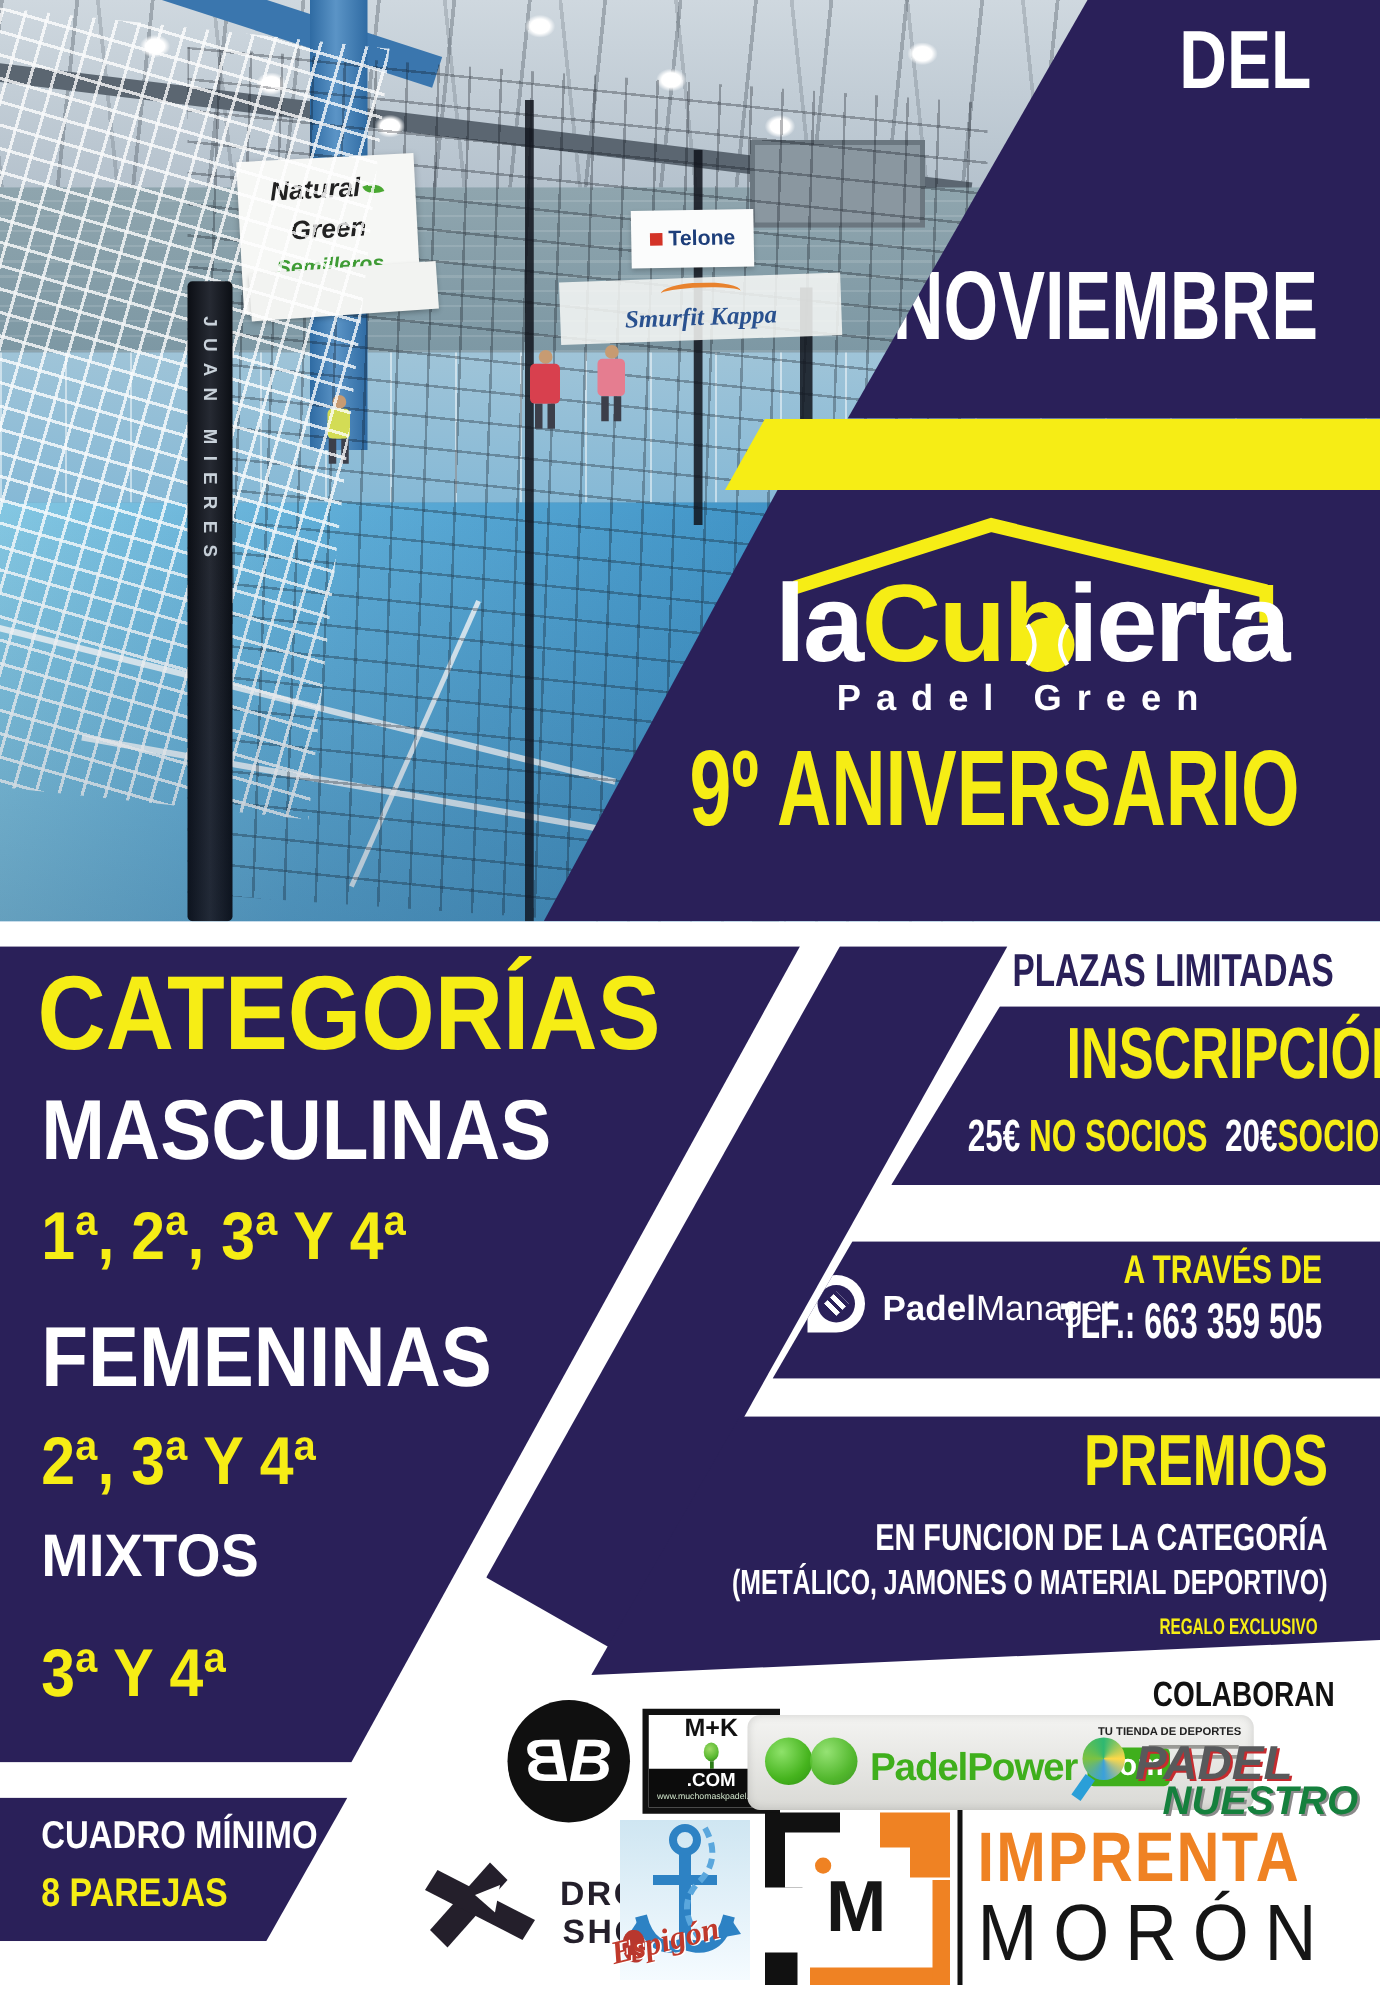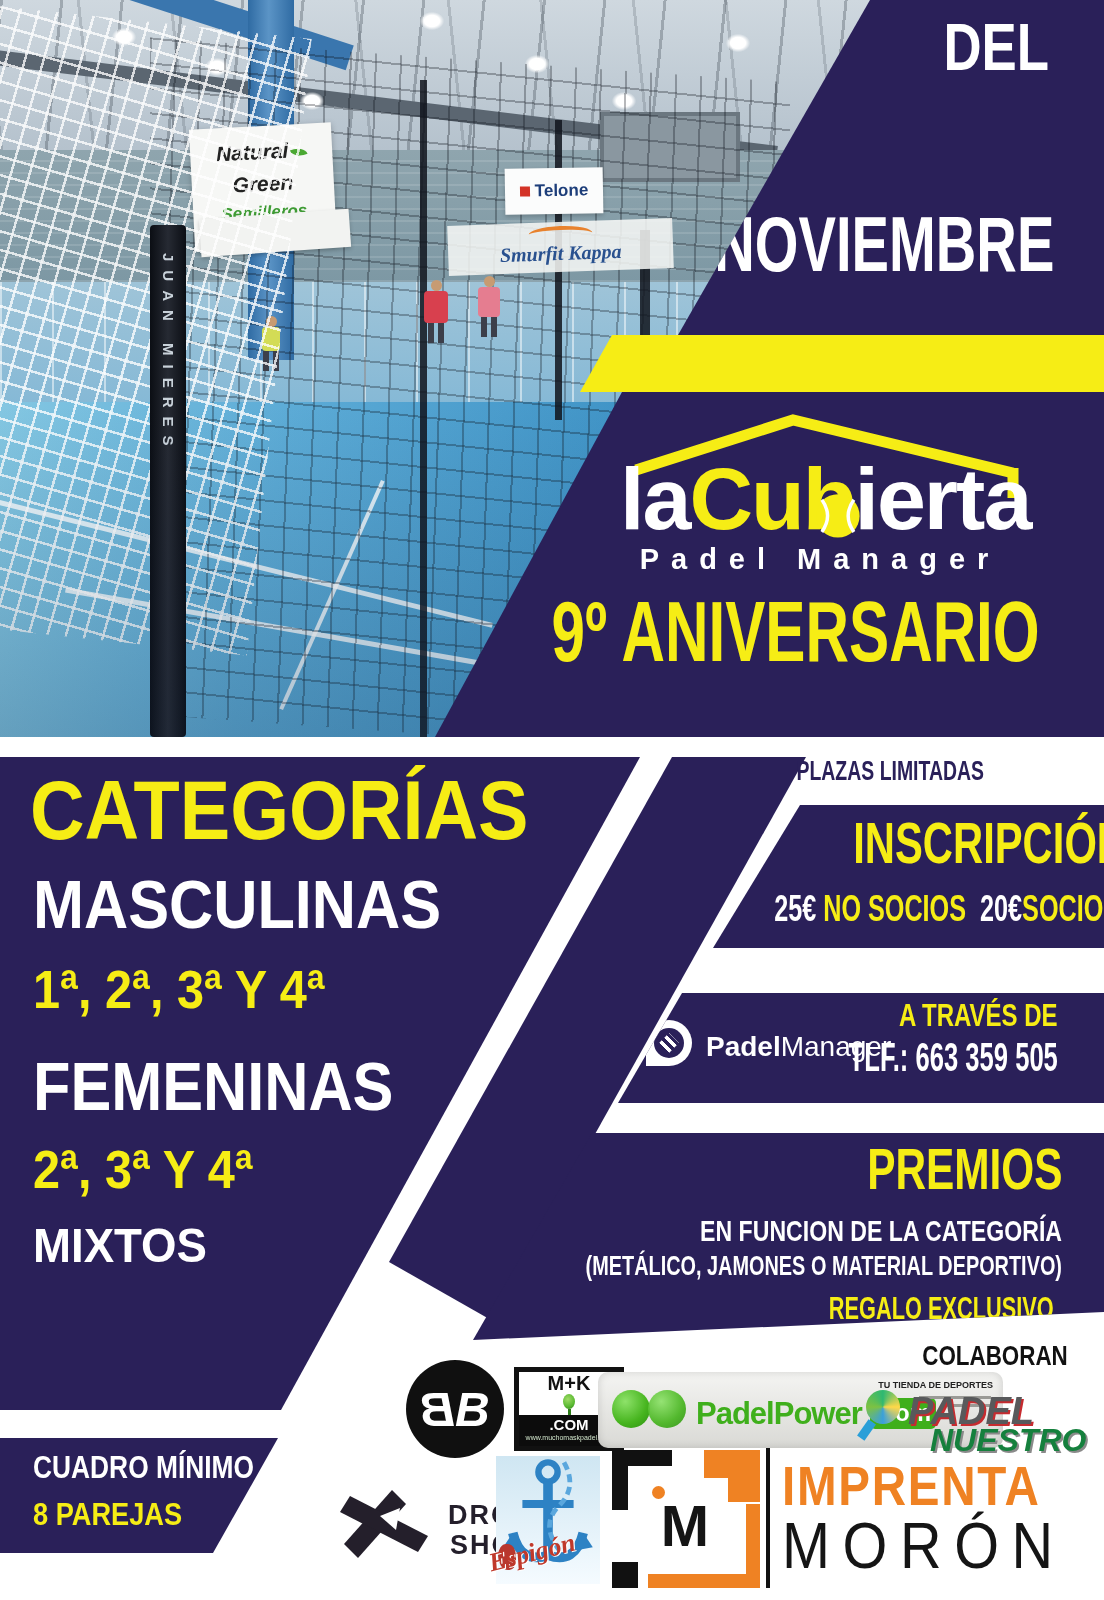--- a/index.html
+++ b/index.html
@@ -237,43 +237,45 @@
     <svg class="ab" style="left:628px;top:16px" width="392" height="92" viewBox="0 0 392 92">
       <polyline points="8,62 165,12 385,65" fill="none" stroke="#f6ed15" stroke-width="11"></polyline>
       <line x1="385" y1="60" x2="385" y2="90" stroke="#f6ed15" stroke-width="11"></line>
     </svg>
     <p class="t logo-text">
       <span class="w">la</span><span class="y">Cu</span><span class="bwrap y"><span>b</span><svg class="ball-svg" viewBox="0 0 40 40">
             <circle cx="20" cy="20" r="19" fill="#f6ed15"></circle>
             <path d="M6,6 q10,14 0,28 M34,6 q-10,14 0,28" fill="none" stroke="#ffffff" stroke-width="3"></path>
           </svg></span><span class="w">ierta</span>
     </p>
-    <p class="t logo-sub">Padel Manager</p>
+    <p class="t logo-sub">Padel Green</p>
     <p class="t y" style="left:447px;top:196px;width:660px;text-align:center;font-size:86px">
       <span class="sq o-c x70">9º ANIVERSARIO</span></p>
   </div>
 
   <div class="shape cat-panel">
     <p class="t y" style="left:30px;top:11px;font-size:84px">
       <span class="sq o-l x90">CATEGORÍAS</span></p>
     <p class="t w" style="left:33px;top:113px;font-size:68px">
       <span class="sq o-l x90">MASCULINAS</span></p>
     <p class="t y" style="left:33px;top:205px;font-size:54px">
       <span class="sq o-l x90">1ª, 2ª, 3ª Y 4ª</span></p>
     <p class="t w" style="left:33px;top:295px;font-size:68px">
       <span class="sq o-l x90">FEMENINAS</span></p>
     <p class="t y" style="left:33px;top:385px;font-size:54px">
       <span class="sq o-l x90">2ª, 3ª Y 4ª</span></p>
     <p class="t w" style="left:33px;top:465px;font-size:48px">
       <span class="sq o-l x95">MIXTOS</span></p>
+    <p class="t y" style="left:33px;top:555px;font-size:54px">
+      <span class="sq o-l x90">3ª Y 4ª</span></p>
   </div>
 
   <div class="shape stripe"></div>
 
-  <p class="t n ab" style="left:760px;top:758px;width:240px;text-align:center;font-size:27px">
+  <p class="t n ab" style="left:760px;top:758px;width:240px;text-align:center;font-size:37px">
     <span class="sq o-c x72">PLAZAS LIMITADAS</span></p>
   <div class="shape ins-panel">
     <p class="t y" style="left:800px;top:9px;width:300px;text-align:center;font-size:58px">
       <span class="sq o-c x72">INSCRIPCIÓN</span></p>
     <p class="t" style="left:700px;top:86px;width:395px;text-align:center;font-size:36px">
       <span class="sq o-c x70"><span class="w">25€</span> <span class="y">NO SOCIOS</span>&nbsp; <span class="w">20€</span><span class="y">SOCIOS</span></span></p>
   </div>
 
   <div class="shape pm-panel">
     <div class="ab" style="left:646px;top:27px;width:46px;height:46px;background:#fff;border-radius:23px 23px 23px 0">
@@ -291,21 +293,21 @@
       <span class="sq o-r x64">TLF.: 663 359 505</span></p>
   </div>
 
   <div class="shape prem-panel">
     <p class="t y" style="right:42px;top:7px;font-size:58px;text-align:right">
       <span class="sq o-r x73">PREMIOS</span></p>
     <p class="t w" style="right:42px;top:83px;font-size:30px;text-align:right">
       <span class="sq o-r x77">EN FUNCION DE LA CATEGORÍA</span></p>
     <p class="t w" style="right:42px;top:119px;font-size:28px;text-align:right">
       <span class="sq o-r x71">(METÁLICO, JAMONES O MATERIAL DEPORTIVO)</span></p>
-    <p class="t y" style="right:50px;top:159px;font-size:32px;text-align:right">
+    <p class="t y" style="right:50px;top:159px;font-size:18px;text-align:right">
       <span class="sq o-r x68">REGALO EXCLUSIVO</span></p>
   </div>
 
   <div class="shape cuadro-panel">
     <p class="t w" style="left:33px;top:14px;font-size:31px">
       <span class="sq o-l x85">CUADRO MÍNIMO</span></p>
     <p class="t y" style="left:33px;top:60px;font-size:32px">
       <span class="sq o-l x85">8 PAREJAS</span></p>
   </div>
 

